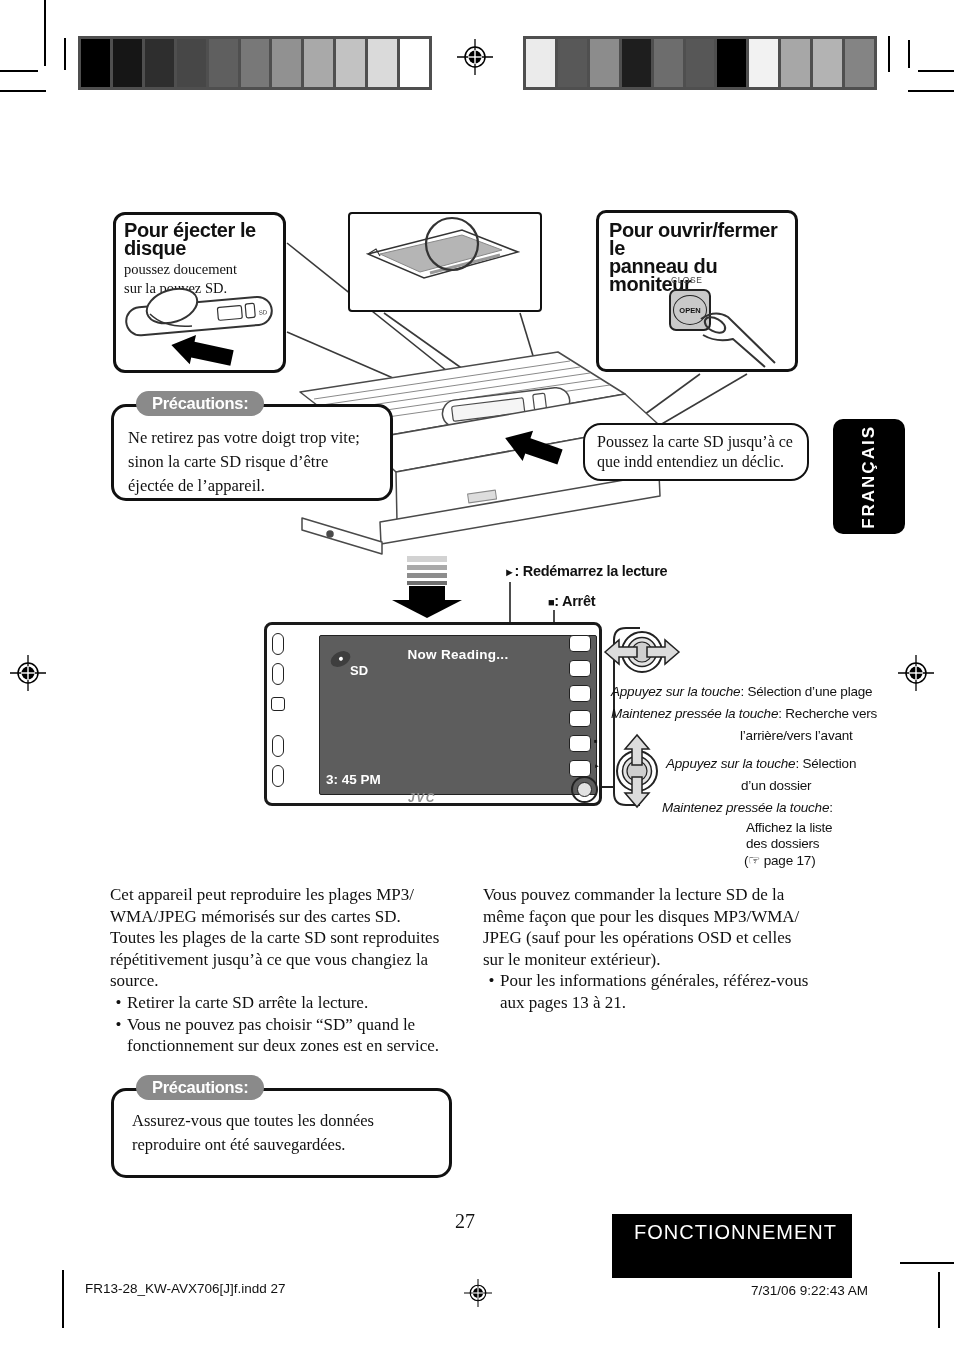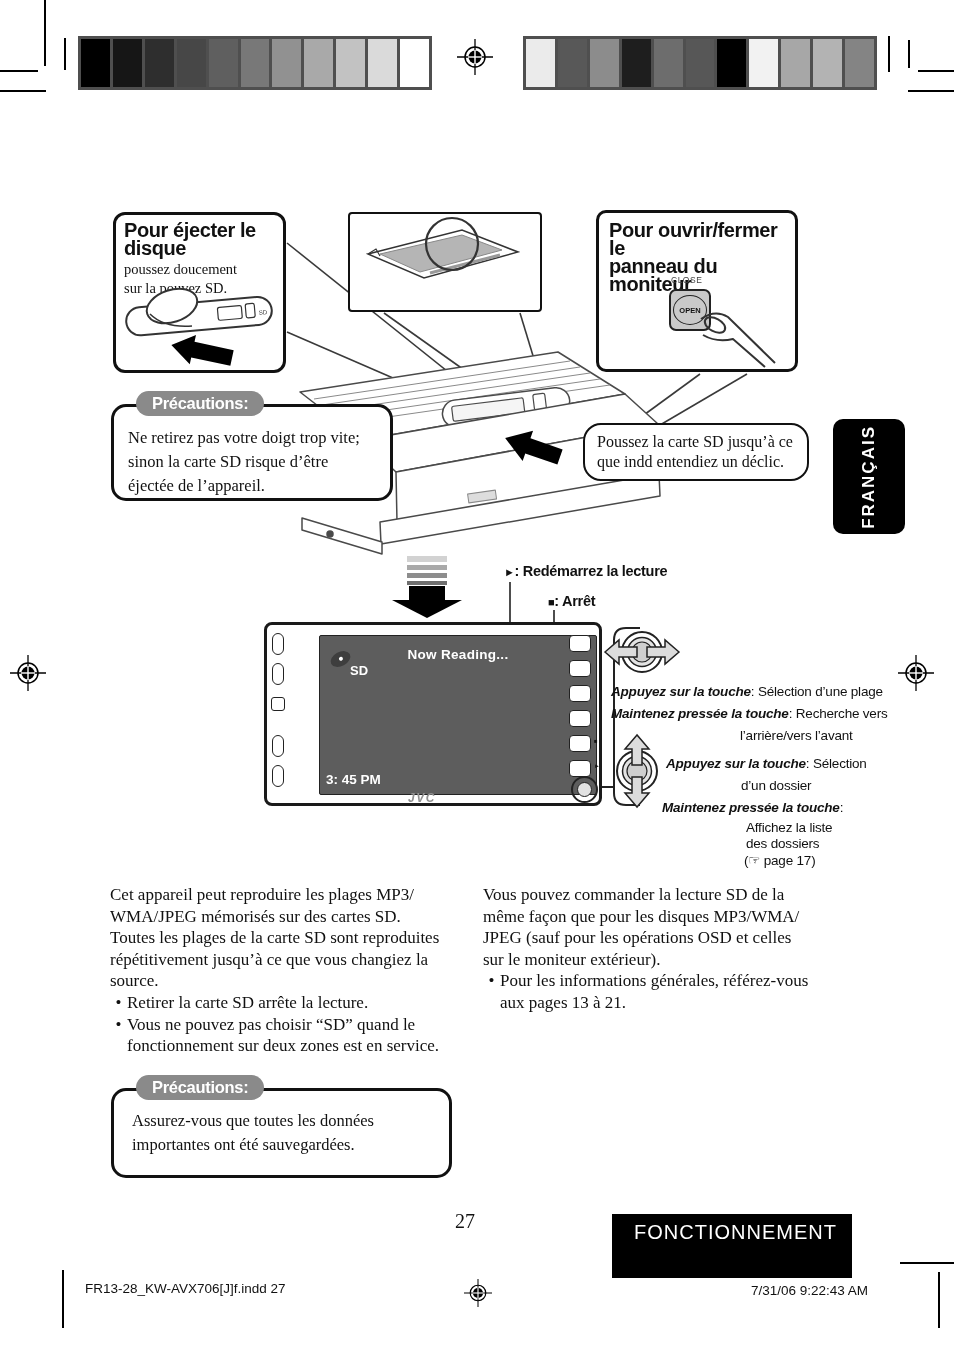--- a/index.html
+++ b/index.html
@@ -67,21 +67,21 @@
          color:#8f8f8f;letter-spacing:1.5px;}
   .mbtn{position:absolute;border:1.5px solid #222;background:#fff;box-sizing:border-box;}
   .lbtn{left:5px;width:12px;height:22px;border-radius:6px;}
   .rbtn{left:302px;width:22px;height:17px;border-radius:4px;}
   .tinymark{position:absolute;left:327px;font-size:6px;color:#111;}
   .knob{position:absolute;left:304px;top:151px;width:27px;height:27px;border:2px solid #222;border-radius:50%;
         display:flex;align-items:center;justify-content:center;box-sizing:border-box;}
   .knob i{display:block;width:15px;height:15px;border:1.5px solid #222;border-radius:50%;background:#e2e2e2;box-sizing:border-box;}
   
   .ktext{position:absolute;font-size:13.5px;letter-spacing:-.2px;white-space:nowrap;}
-  .ktext .it{font-style:italic;font-weight:bold;}
+  .ktext .it{font-style:italic;}
   
   .bodytext{position:absolute;font-family:"Liberation Serif",serif;font-size:17px;line-height:21.6px;}
   .colL{left:110px;top:884px;width:358px;}
   .colR{left:483px;top:884px;width:365px;}
   .bullet{display:flex;}
   .bullet .mark{width:17px;text-align:center;flex:0 0 17px;}
   .bullet .blines{flex:1;}
   
   .pageno{position:absolute;left:455px;top:1210px;font-family:"Liberation Serif",serif;font-size:20px;}
   .secbar{position:absolute;left:612px;top:1214px;width:240px;height:64px;background:#000;color:#fff;
@@ -401,21 +401,21 @@
           <div>Pour les informations générales, référez-vous</div>
           <div>aux pages 13 à 21.</div>
         </span>
     </div>
   </div>
 
   <div class="precaution prec-bot">
     <div class="pill">Précautions:</div>
     <div class="plines">
         <div>Assurez-vous que toutes les données</div>
-        <div>importantes ont été sauvegardées.</div>
+        <div>reproduire ont été sauvegardées.</div>
       </div>
   </div>
 
   <div class="pageno">27</div>
   <div class="secbar">
     <span>FONCTIONNEMENT</span>
   </div>
   <div class="foot" style="left:85px;top:1281px">FR13-28_KW-AVX706[J]f.indd   27</div>
   <div class="foot" style="left:751px;top:1283px">7/31/06   9:22:43 AM</div>
 

